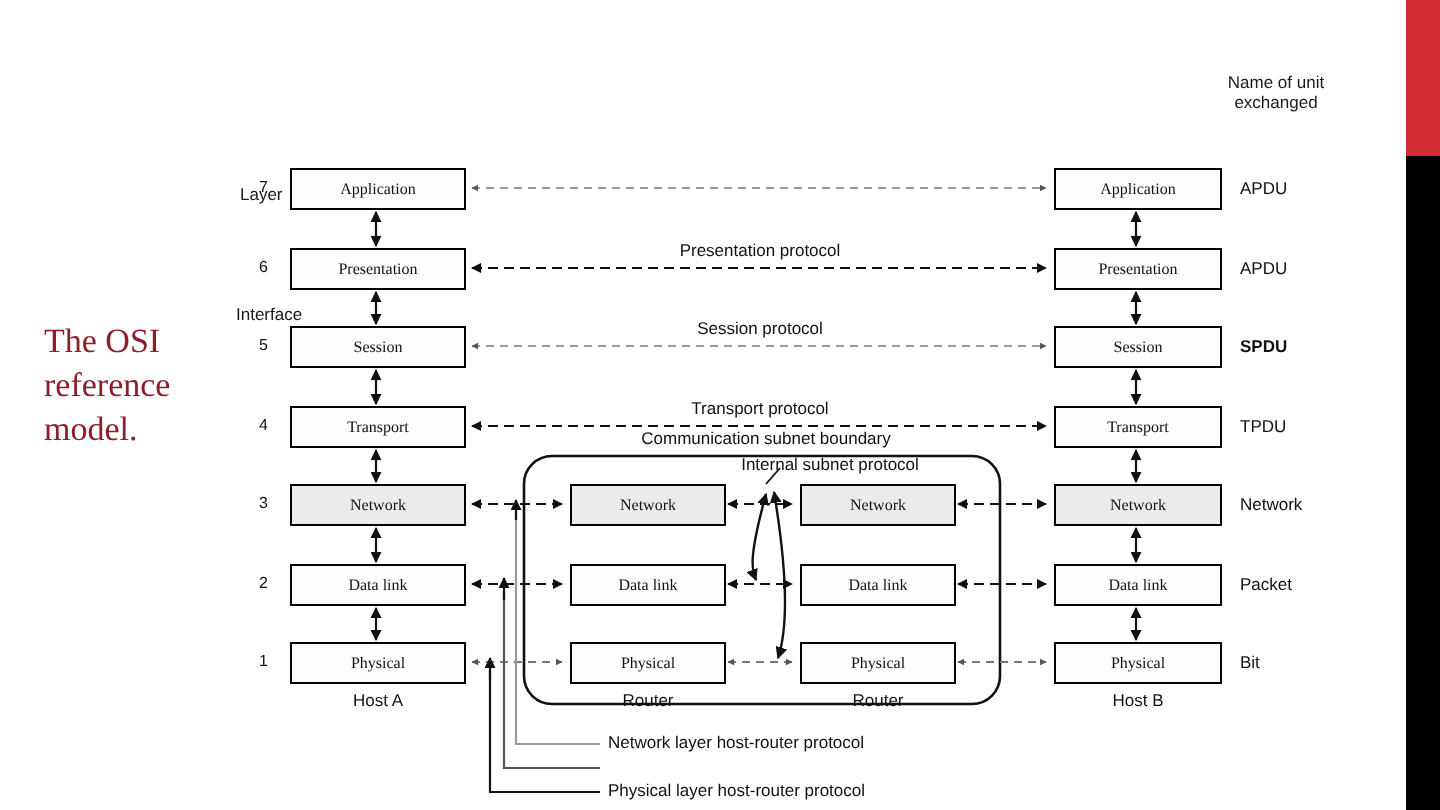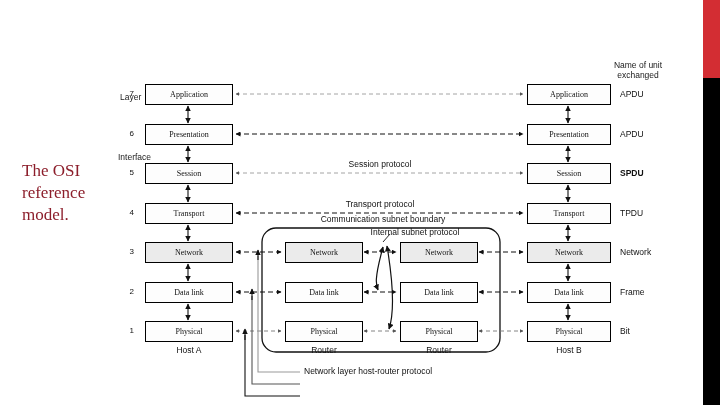--- a/index.html
+++ b/index.html
@@ -227,21 +227,21 @@
       <g stroke="#111" stroke-width="1.1" fill="none">
         <path d="M 245 335 L 245 396 L 300 396"></path>
         <line x1="245" y1="340" x2="245" y2="329" marker-end="url(#ah)"></line>
       </g>
     </svg>
 
     <div class="dg hdr" style="left:120px; top:48px;">Layer</div>
 
     <div class="dg hdr" style="left:118px; top:108px;">Interface</div>
 
-    <div class="dg hdr2" style="left:588px; top:60px; width:100px;">
+    <div class="dg hdr2" style="left:588px; top:36px; width:100px;">
       <div>Name of unit</div>
       <div>exchanged</div>
     </div>
 
     <div class="dg lnum" style="left:120px; top:89px;">7</div>
     <div class="dg lnum" style="left:120px; top:129px;">6</div>
     <div class="dg lnum" style="left:120px; top:168px;">5</div>
     <div class="dg lnum" style="left:120px; top:208px;">4</div>
     <div class="dg lnum" style="left:120px; top:247px;">3</div>
     <div class="dg lnum" style="left:120px; top:287px;">2</div>
@@ -258,20 +258,21 @@
 
     <div class="box" style="left:527px; top:84px;  width:84px; height:21px;">Application</div>
     <div class="box" style="left:527px; top:124px; width:84px; height:21px;">Presentation</div>
     <div class="box" style="left:527px; top:163px; width:84px; height:21px;">Session</div>
     <div class="box" style="left:527px; top:203px; width:84px; height:21px;">Transport</div>
     <div class="box shaded" style="left:527px; top:242px; width:84px; height:21px;">Network</div>
     <div class="box" style="left:527px; top:282px; width:84px; height:21px;">Data link</div>
     <div class="box" style="left:527px; top:321px; width:84px; height:21px;">Physical</div>
     <div class="dg cap" style="left:527px; top:345px; width:84px;">Host B</div>
 
+    <div class="dg proto" style="left:300px; top:120px; width:160px;">Presentation protocol</div>
     <div class="dg proto" style="left:300px; top:159px; width:160px;">Session protocol</div>
     <div class="dg proto" style="left:300px; top:199px; width:160px;">Transport protocol</div>
 
     <div class="dg proto" style="left:288px; top:214px; width:190px;">Communication subnet boundary</div>
 
     <div class="dg proto" style="left:330px; top:227px; width:170px;">Internal subnet protocol</div>
 
     <div class="box shaded" style="left:285px; top:242px; width:78px; height:21px;">Network</div>
     <div class="box" style="left:285px; top:282px; width:78px; height:21px;">Data link</div>
     <div class="box" style="left:285px; top:321px; width:78px; height:21px;">Physical</div>
@@ -280,19 +281,20 @@
     <div class="box shaded" style="left:400px; top:242px; width:78px; height:21px;">Network</div>
     <div class="box" style="left:400px; top:282px; width:78px; height:21px;">Data link</div>
     <div class="box" style="left:400px; top:321px; width:78px; height:21px;">Physical</div>
     <div class="dg cap" style="left:400px; top:345px; width:78px;">Router</div>
 
     <div class="dg unit" style="left:620px; top:89px;">APDU</div>
     <div class="dg unit" style="left:620px; top:129px;">APDU</div>
     <div class="dg unit" style="left:620px; top:168px;font-weight:bold;">SPDU</div>
     <div class="dg unit" style="left:620px; top:208px;">TPDU</div>
     <div class="dg unit" style="left:620px; top:247px;">Network</div>
-    <div class="dg unit" style="left:620px; top:287px;">Frame</div>
+    <div class="dg unit" style="left:620px; top:287px;">Packet</div>
     <div class="dg unit" style="left:620px; top:326px;">Bit</div>
 
     <div class="dg note" style="left:304px; top:366px;">Network layer host-router protocol</div>
+    <div class="dg note" style="left:304px; top:390px;">Physical layer host-router protocol</div>
 
   </div>
 </div>
 
 </body></html>

